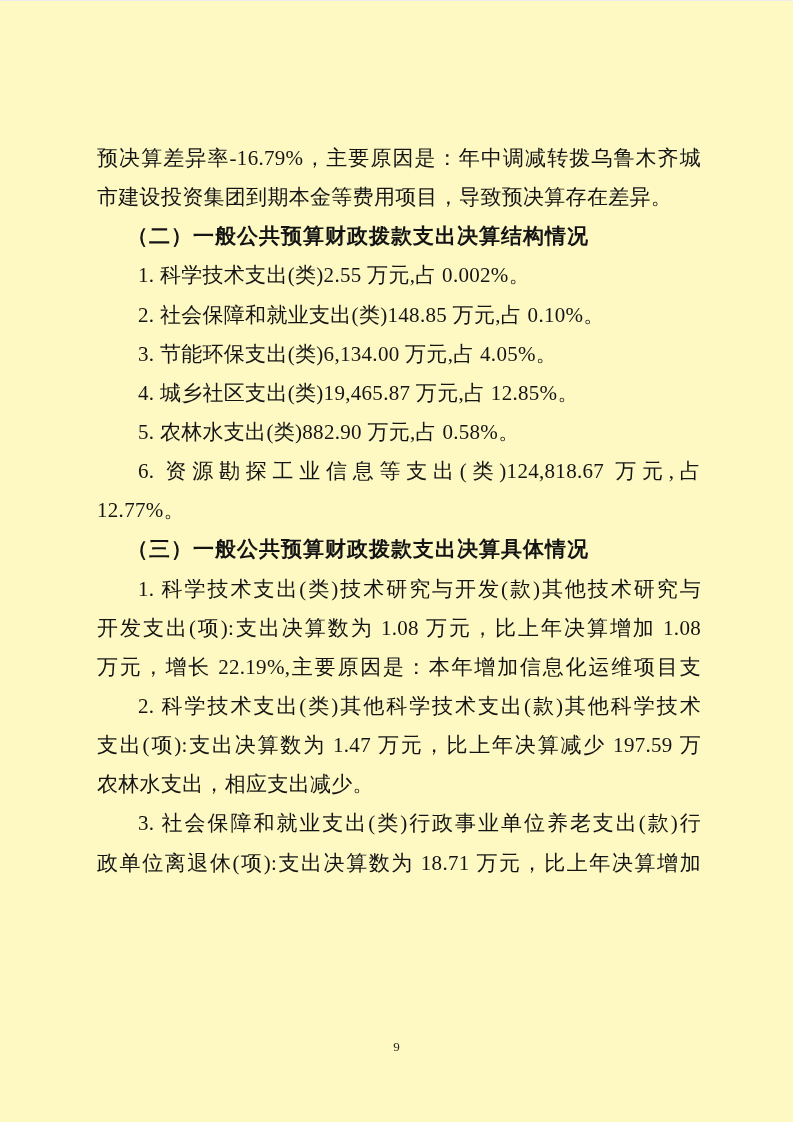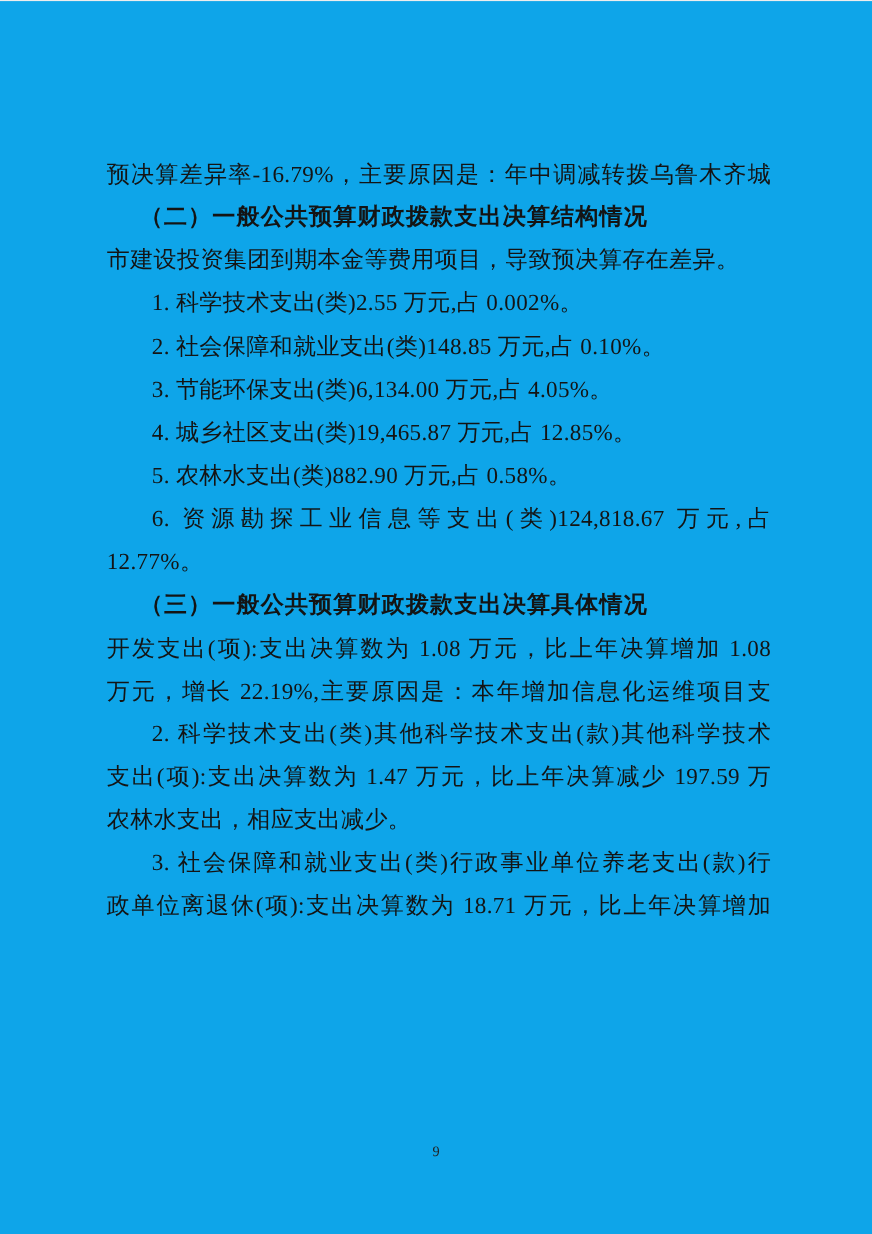--- a/index.html
+++ b/index.html
@@ -4,21 +4,21 @@
 <style>
   html, body {
     margin: 0;
     padding: 0;
     background: #ffffff;
   }
   .page {
     position: relative;
     width: 793px;
     height: 1122px;
-    background: #0ea5e9;
+    background: #fef9c3;
     overflow: hidden;
     font-family: "Liberation Serif", "DejaVu Serif", serif;
     color: #141414;
   }
   .page-edge {
     position: absolute;
     top: 0; left: 0; right: 0;
     height: 1px;
     background: #ededed;
   }
@@ -59,30 +59,31 @@
   }
 </style>
 </head>
 <body>
 
 <div class="page">
   <div class="page-edge"></div>
 
   <div class="text-block">
       <div class="line jfull">预决算差异率-16.79%，主要原因是：年中调减转拨乌鲁木齐城</div>
+      <div class="line">市建设投资集团到期本金等费用项目，导致预决算存在差异。</div>
       <div class="line heading indent">（二）一般公共预算财政拨款支出决算结构情况</div>
-      <div class="line">市建设投资集团到期本金等费用项目，导致预决算存在差异。</div>
       <div class="line indent">1. 科学技术支出(类)2.55 万元,占 0.002%。</div>
       <div class="line indent">2. 社会保障和就业支出(类)148.85 万元,占 0.10%。</div>
       <div class="line indent">3. 节能环保支出(类)6,134.00 万元,占 4.05%。</div>
       <div class="line indent">4. 城乡社区支出(类)19,465.87 万元,占 12.85%。</div>
       <div class="line indent">5. 农林水支出(类)882.90 万元,占 0.58%。</div>
       <div class="line indent jfull">6. 资源勘探工业信息等支出(类)124,818.67 万元,占</div>
       <div class="line">12.77%。</div>
       <div class="line heading indent">（三）一般公共预算财政拨款支出决算具体情况</div>
+      <div class="line indent jfull">1. 科学技术支出(类)技术研究与开发(款)其他技术研究与</div>
       <div class="line jfull">开发支出(项):支出决算数为 1.08 万元，比上年决算增加 1.08</div>
       <div class="line jfull">万元，增长 22.19%,主要原因是：本年增加信息化运维项目支</div>
       <div class="line indent jfull">2. 科学技术支出(类)其他科学技术支出(款)其他科学技术</div>
       <div class="line jfull">支出(项):支出决算数为 1.47 万元，比上年决算减少 197.59 万</div>
       <div class="line">农林水支出，相应支出减少。</div>
       <div class="line indent jfull">3. 社会保障和就业支出(类)行政事业单位养老支出(款)行</div>
       <div class="line jfull">政单位离退休(项):支出决算数为 18.71 万元，比上年决算增加</div>
     </div>
 
   <div class="footer">

